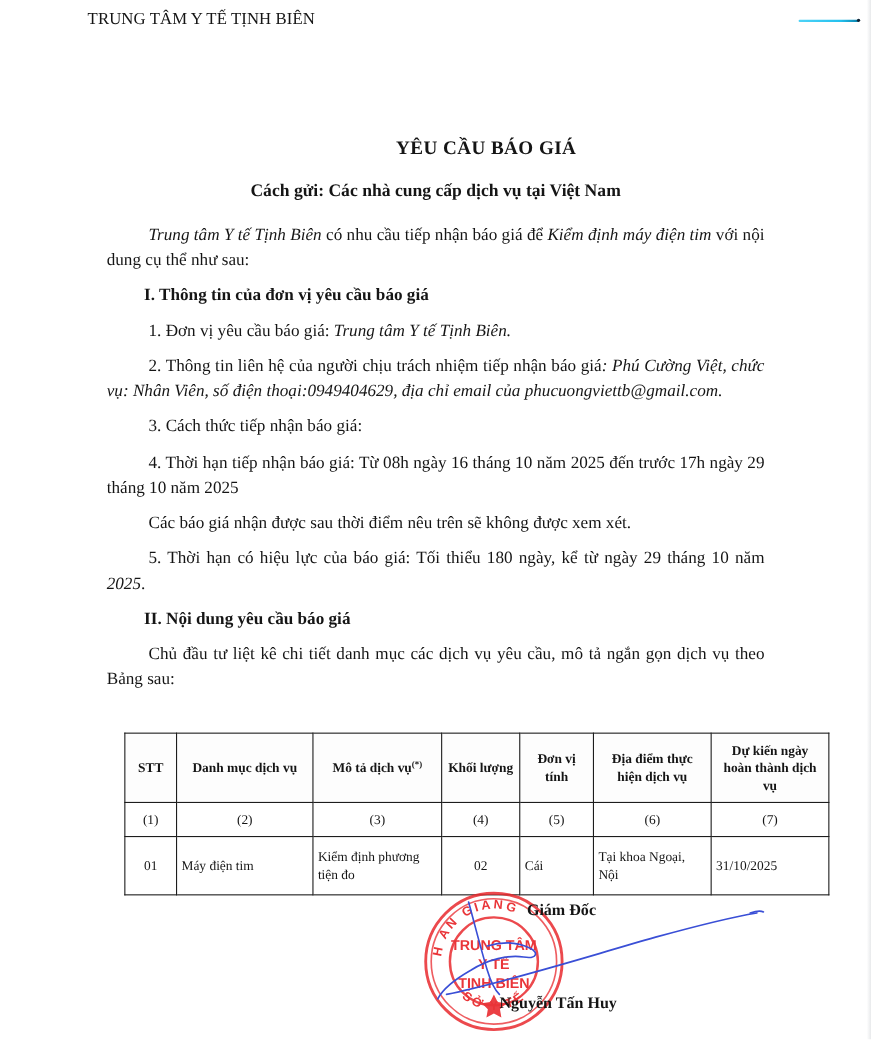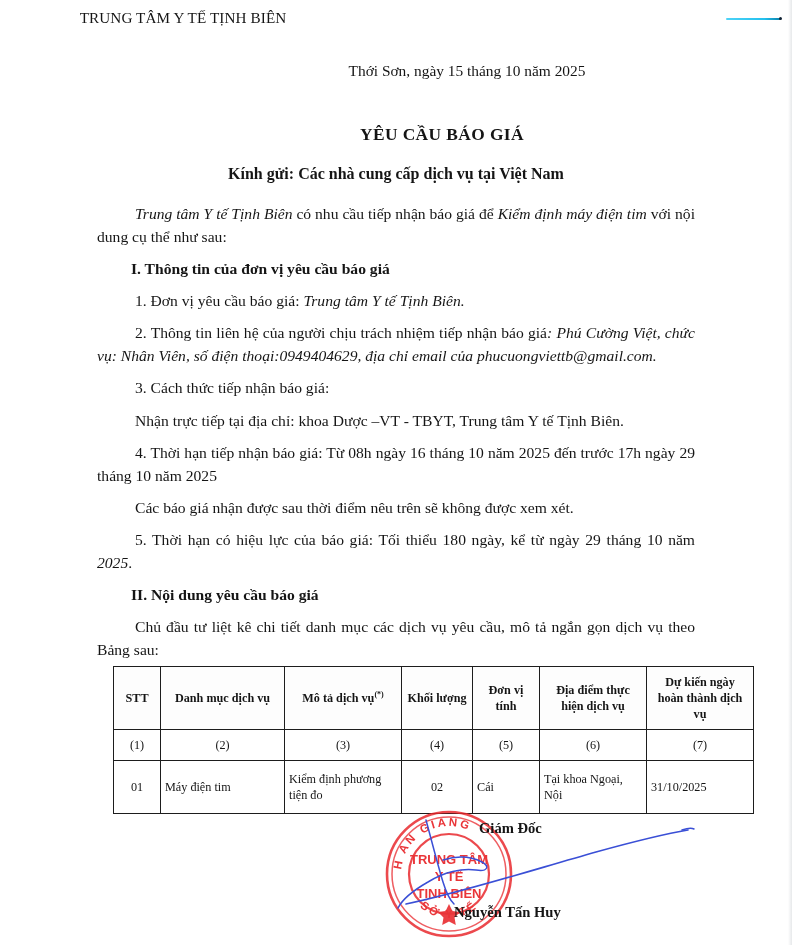--- a/index.html
+++ b/index.html
@@ -265,38 +265,36 @@
   <div class="scan-artifact"></div>
   <div class="scan-artifact-dot"></div>
   <div class="edge-shadow-right"></div>
 
   <div class="header">
     <div class="hdr-left">
       <div class="hdr-org">TRUNG TÂM Y TẾ TỊNH BIÊN</div>
     </div>
   </div>
 
-  <div class="dateline">Thới Sơn, ngày 15 tháng 10 năm 2025</div>
 
   <div class="doc-title">YÊU CẦU BÁO GIÁ</div>
-  <div class="doc-subtitle">Kính gửi: Các nhà cung cấp dịch vụ tại Việt Nam</div>
+  <div class="doc-subtitle">Cách gửi: Các nhà cung cấp dịch vụ tại Việt Nam</div>
 
   <div class="body-block">
 
     <p class="para"><span class="it">Trung tâm Y tế Tịnh Biên</span><span> có nhu cầu tiếp nhận báo giá để </span><span class="it">Kiểm định máy điện tim</span><span> với nội dung cụ thể như sau:</span></p>
 
     <p class="para sec">I. Thông tin của đơn vị yêu cầu báo giá</p>
 
     <p class="para"><span>1. Đơn vị yêu cầu báo giá: </span><span class="it">Trung tâm Y tế Tịnh Biên.</span></p>
 
     <p class="para"><span>2. Thông tin liên hệ của người chịu trách nhiệm tiếp nhận báo giá</span><span class="it">: Phú Cường Việt, chức vụ: Nhân Viên, số điện thoại:0949404629, địa chỉ email của phucuongviettb@gmail.com.</span></p>
 
     <p class="para">3. Cách thức tiếp nhận báo giá:</p>
 
-    <p class="para">Nhận trực tiếp tại địa chỉ: khoa Dược –VT - TBYT, Trung tâm Y tế Tịnh Biên.</p>
 
     <p class="para">4. Thời hạn tiếp nhận báo giá: Từ 08h ngày 16 tháng 10 năm 2025 đến trước 17h ngày 29 tháng 10 năm 2025</p>
 
     <p class="para">Các báo giá nhận được sau thời điểm nêu trên sẽ không được xem xét.</p>
 
     <p class="para"><span>5. Thời hạn có hiệu lực của báo giá: Tối thiểu 180 ngày, kể từ ngày 29 tháng 10 năm </span><span class="it">2025</span><span>.</span></p>
 
     <p class="para sec">II. Nội dung yêu cầu báo giá</p>
 
     <p class="para">Chủ đầu tư liệt kê chi tiết danh mục các dịch vụ yêu cầu, mô tả ngắn gọn dịch vụ theo Bảng sau:</p>

